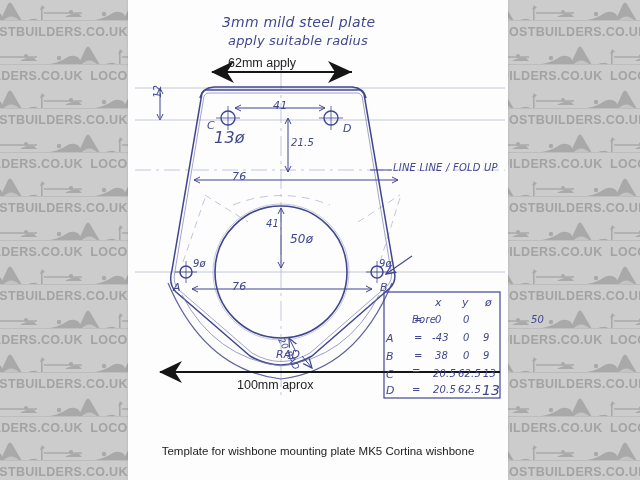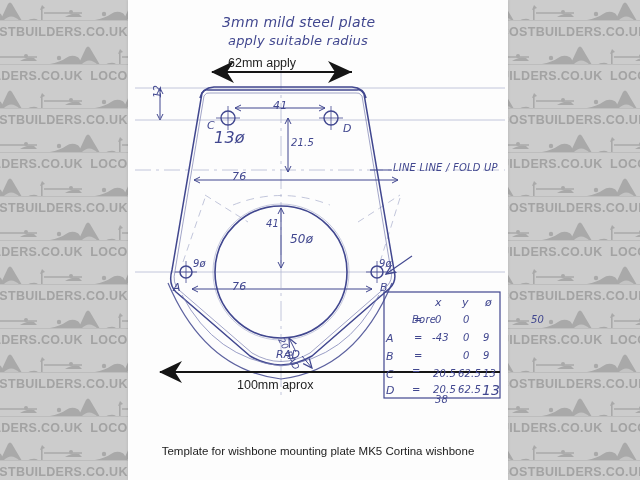--- a/index.html
+++ b/index.html
@@ -1222,21 +1222,21 @@
     <span class="hw hw-slant" style="left:2px;top:0px;font-size:11px;">A</span>
     <span class="hw hw-slant" style="left:30px;top:0px;font-size:10px;">=</span>
     <span class="hw hw-slant" style="left:48px;top:0px;font-size:10px;">-43</span>
     <span class="hw hw-slant" style="left:79px;top:0px;font-size:10px;">0</span>
     <span class="hw hw-slant" style="left:99px;top:0px;font-size:10px;">9</span>
   </div>
 
   <div class="coord-row" style="position:absolute;left:0;top:58px;width:116px;height:17px;">
     <span class="hw hw-slant" style="left:2px;top:0px;font-size:11px;">B</span>
     <span class="hw hw-slant" style="left:30px;top:0px;font-size:10px;">=</span>
-    <span class="hw hw-slant" style="left:51px;top:0px;font-size:10px;margin-top:44px;">38</span>
+    <span class="hw hw-slant" style="left:51px;top:0px;font-size:10px;">38</span>
     <span class="hw hw-slant" style="left:79px;top:0px;font-size:10px;">0</span>
     <span class="hw hw-slant" style="left:99px;top:0px;font-size:10px;">9</span>
   </div>
 
   <div class="coord-row" style="position:absolute;left:0;top:76px;width:116px;height:17px;">
     <span class="hw hw-slant" style="left:2px;top:0px;font-size:11px;">C</span>
     <span class="hw hw-slant" style="left:28px;top:-3px;font-size:10px;">=</span>
     <span class="hw hw-slant" style="left:49px;top:0px;font-size:10px;">20.5</span>
     <span class="hw hw-slant" style="left:74px;top:0px;font-size:10px;">62.5</span>
     <span class="hw hw-slant" style="left:99px;top:0px;font-size:10px;">13</span>

